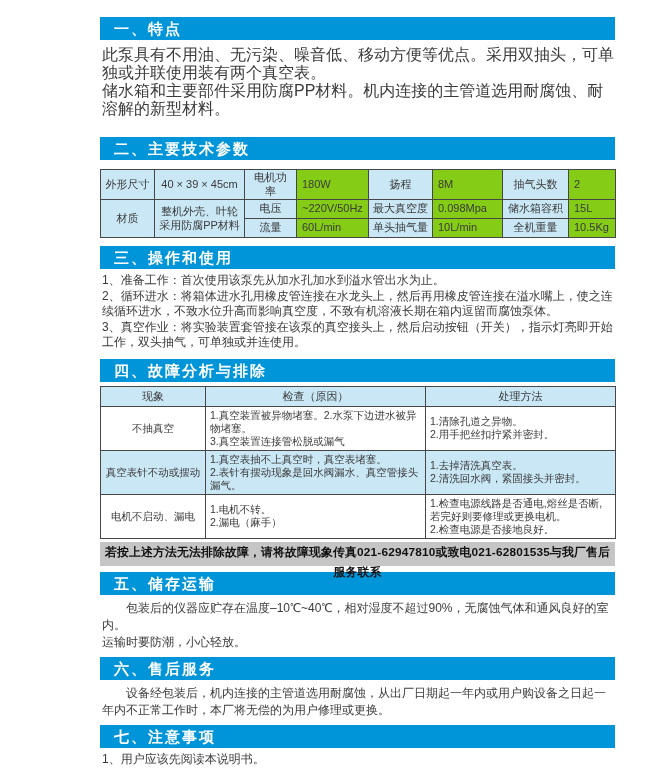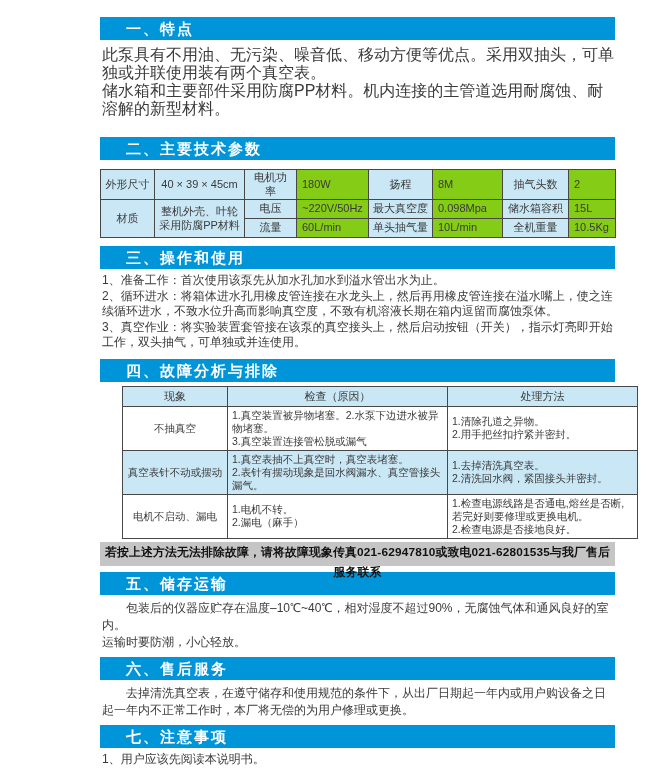--- a/index.html
+++ b/index.html
@@ -8,39 +8,39 @@
     font-family:"Liberation Sans", sans-serif;color:#3a3a3a;
     -webkit-font-smoothing:antialiased;
   }
   .content{margin-left:100px;width:515px;}
   .doc-title{
     margin:0;padding:26px 0 0 14px;
     font-family:"Liberation Serif", serif;font-weight:bold;
     font-size:29px;line-height:34px;color:#151515;letter-spacing:.5px;
   }
   .bar{
-    height:23px;line-height:23px;padding-left:26px;box-sizing:border-box;
+    height:23px;line-height:23px;padding-left:14px;box-sizing:border-box;
     background:var(--heading-blue,#0095d9);color:#fff;
     font-weight:bold;font-size:15px;letter-spacing:2px;
   }
   .b1{margin-top:17px;} .b2{margin-top:19px;} .b3{margin-top:8px;}
   .b4{margin-top:8px;} .b5{margin-top:6px;} .b6{margin-top:6px;} .b7{margin-top:6px;}
   .body-text{font-size:16px;line-height:18px;margin:6px 0 0 2px;white-space:pre-line;}
   .op-list{margin:4px 0 0 2px;}
   .op-list p{margin:0;font-size:12px;line-height:15.5px;}
   .storage-text,.service-text{font-size:12px;line-height:17px;margin:5px 0 0 2px;white-space:pre-line;text-indent:2em;}
   table{border-collapse:collapse;table-layout:fixed;width:515px;}
   td{border:1px solid #474747;font-size:11px;line-height:13.5px;padding:1px 4px;
      overflow:hidden;}
   .spec{margin-top:9px;}
   .spec td{height:16px;text-align:center;}
   .spec td.val{text-align:left;padding-left:5px;background:#84cc16;}
   .blue{background:var(--table-blue,#c9e7f5);}
   .pre{white-space:pre-line;}
-  .fault{margin-top:4px;margin-left:22px;}
+  .fault{margin-top:4px;}
   .fault td{line-height:13px;font-size:10.5px;padding:2px 4px;vertical-align:middle;}
   .fault .hd{ text-align:center;font-size:11px;height:15px;}
   .fault .sym{text-align:center;}
   .contact{
     margin-top:3px;height:24px;line-height:20px;background:var(--contact-gray,#c5c5c5);
     color:#111;font-weight:bold;font-size:11.8px;text-align:center;letter-spacing:.2px;
   }
   .notes{margin:4px 0 0 2px;}
   .notes p{margin:0;font-size:12px;line-height:15.5px;}
 </style>
@@ -142,21 +142,21 @@
     </tr>
   </tbody>
     </table>
   <div class="contact">若按上述方法无法排除故障，请将故障现象传真021-62947810或致电021-62801535与我厂售后服务联系</div>
 
   <div class="bar b5">五、储存运输</div>
   <div class="storage-text">包装后的仪器应贮存在温度–10℃~40℃，相对湿度不超过90%，无腐蚀气体和通风良好的室内。
 运输时要防潮，小心轻放。</div>
 
   <div class="bar b6">六、售后服务</div>
-  <div class="service-text">去掉清洗真空表，在遵守储存和使用规范的条件下，从出厂日期起一年内或用户购设备之日起一年内不正常工作时，本厂将无偿的为用户修理或更换。</div>
+  <div class="service-text">设备经包装后，机内连接的主管道选用耐腐蚀，从出厂日期起一年内或用户购设备之日起一年内不正常工作时，本厂将无偿的为用户修理或更换。</div>
 
   <div class="bar b7">七、注意事项</div>
   <div class="notes">
     <p>1、用户应该先阅读本说明书。</p>
 
   </div>
 
 </div>
 
 </body></html>

